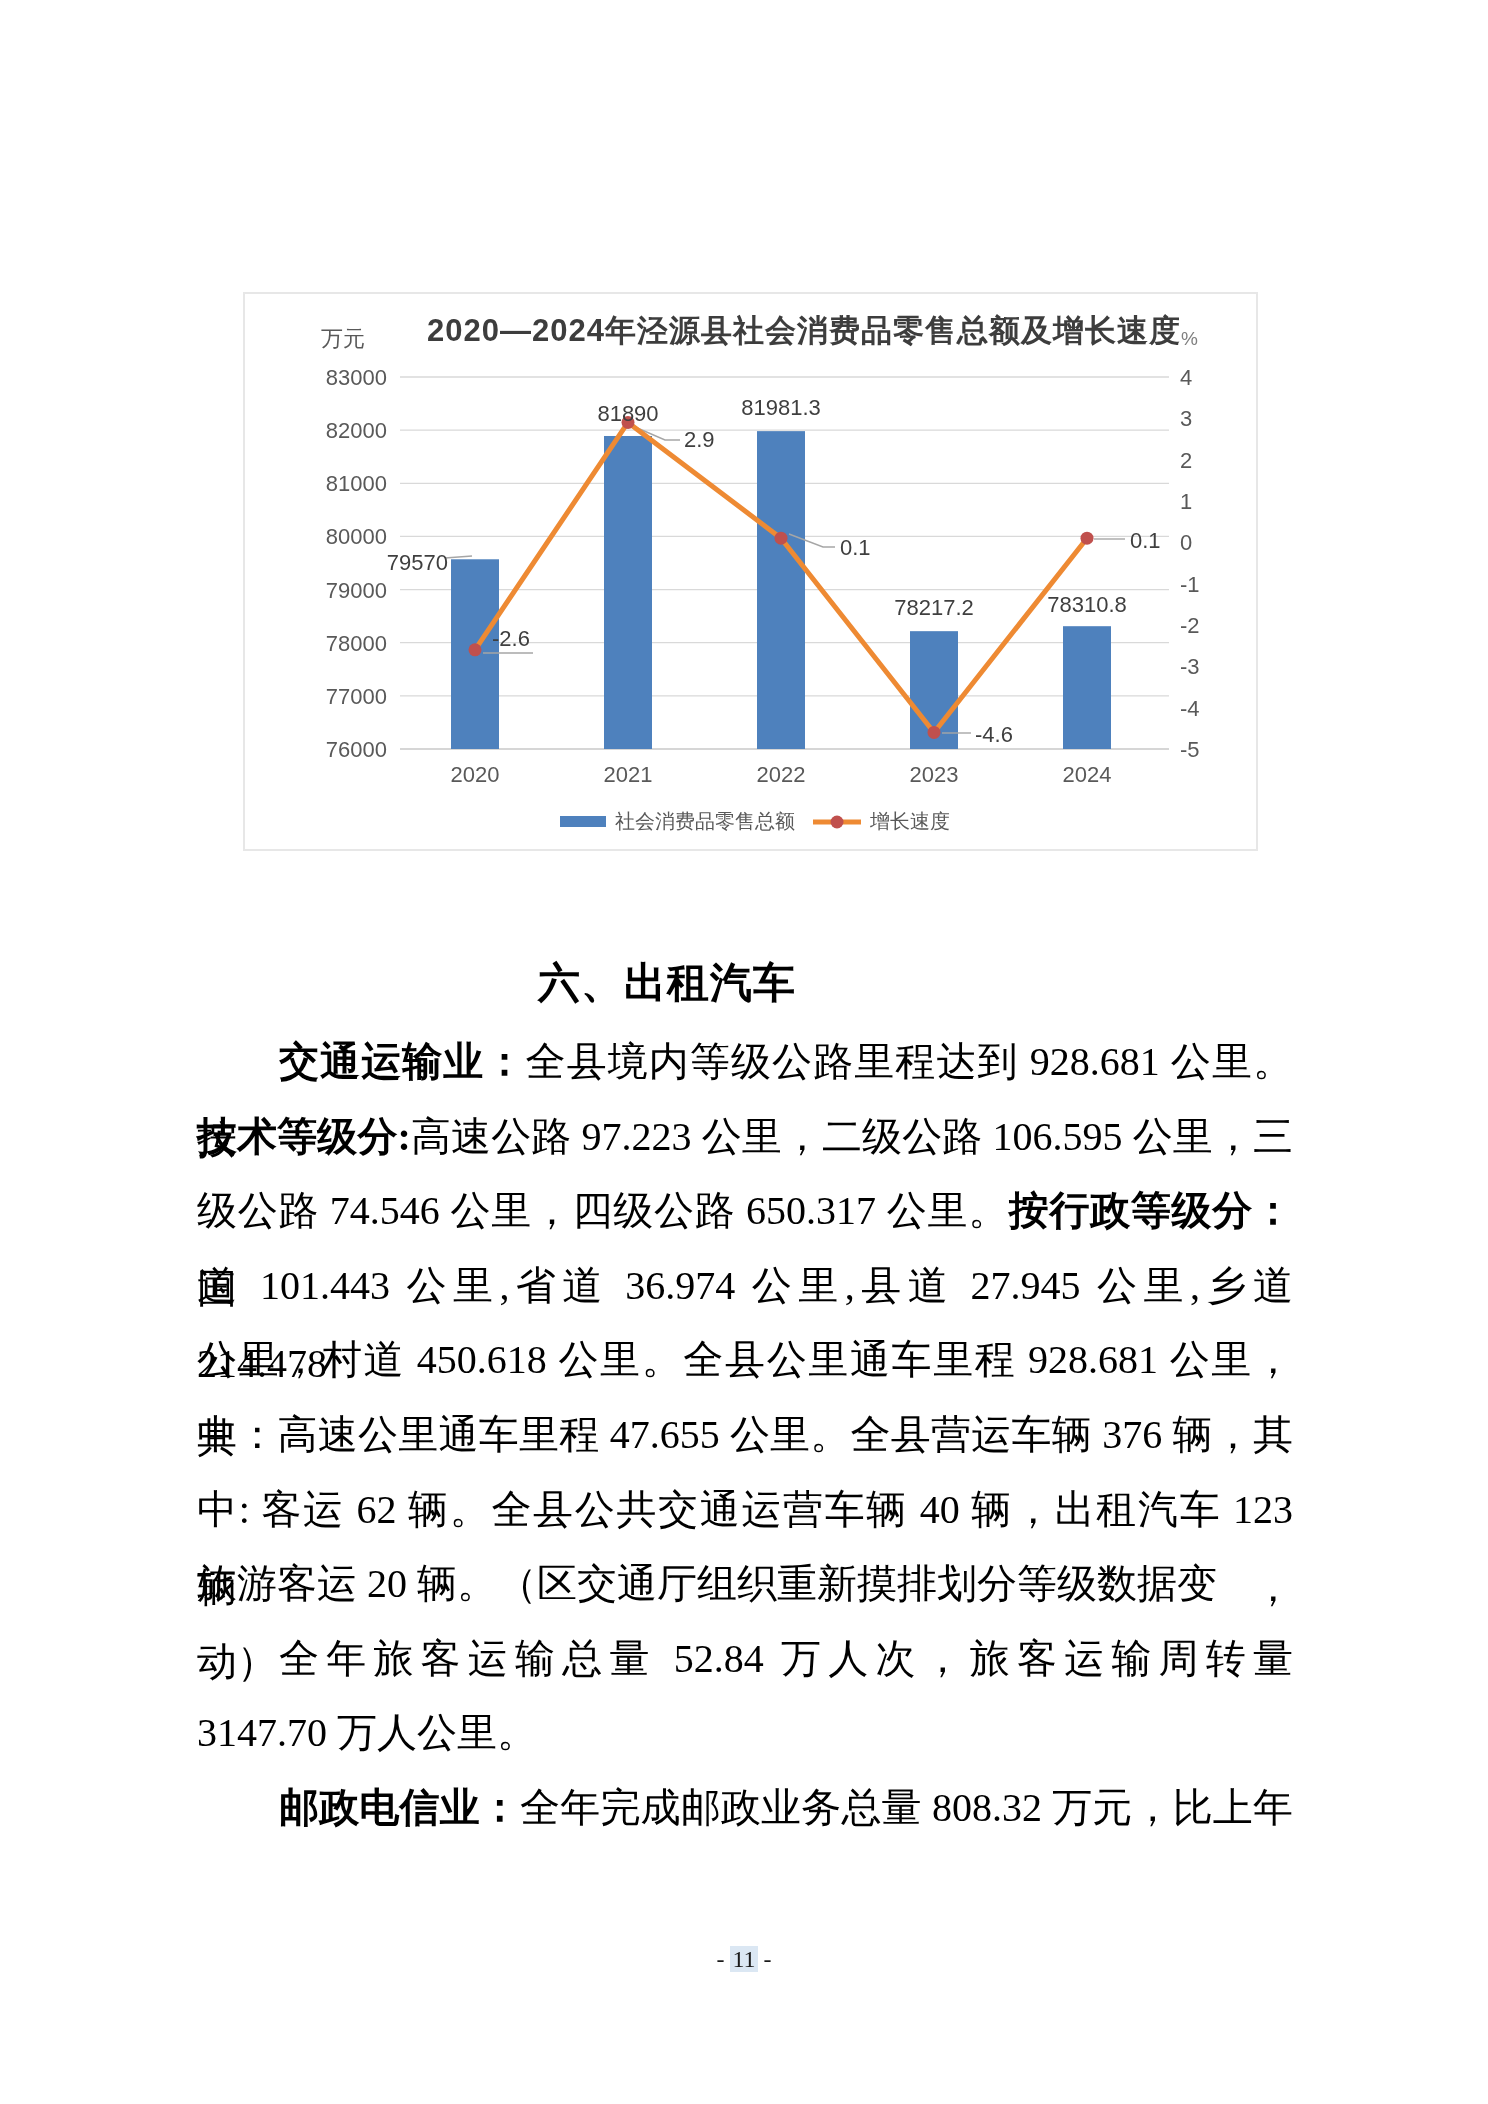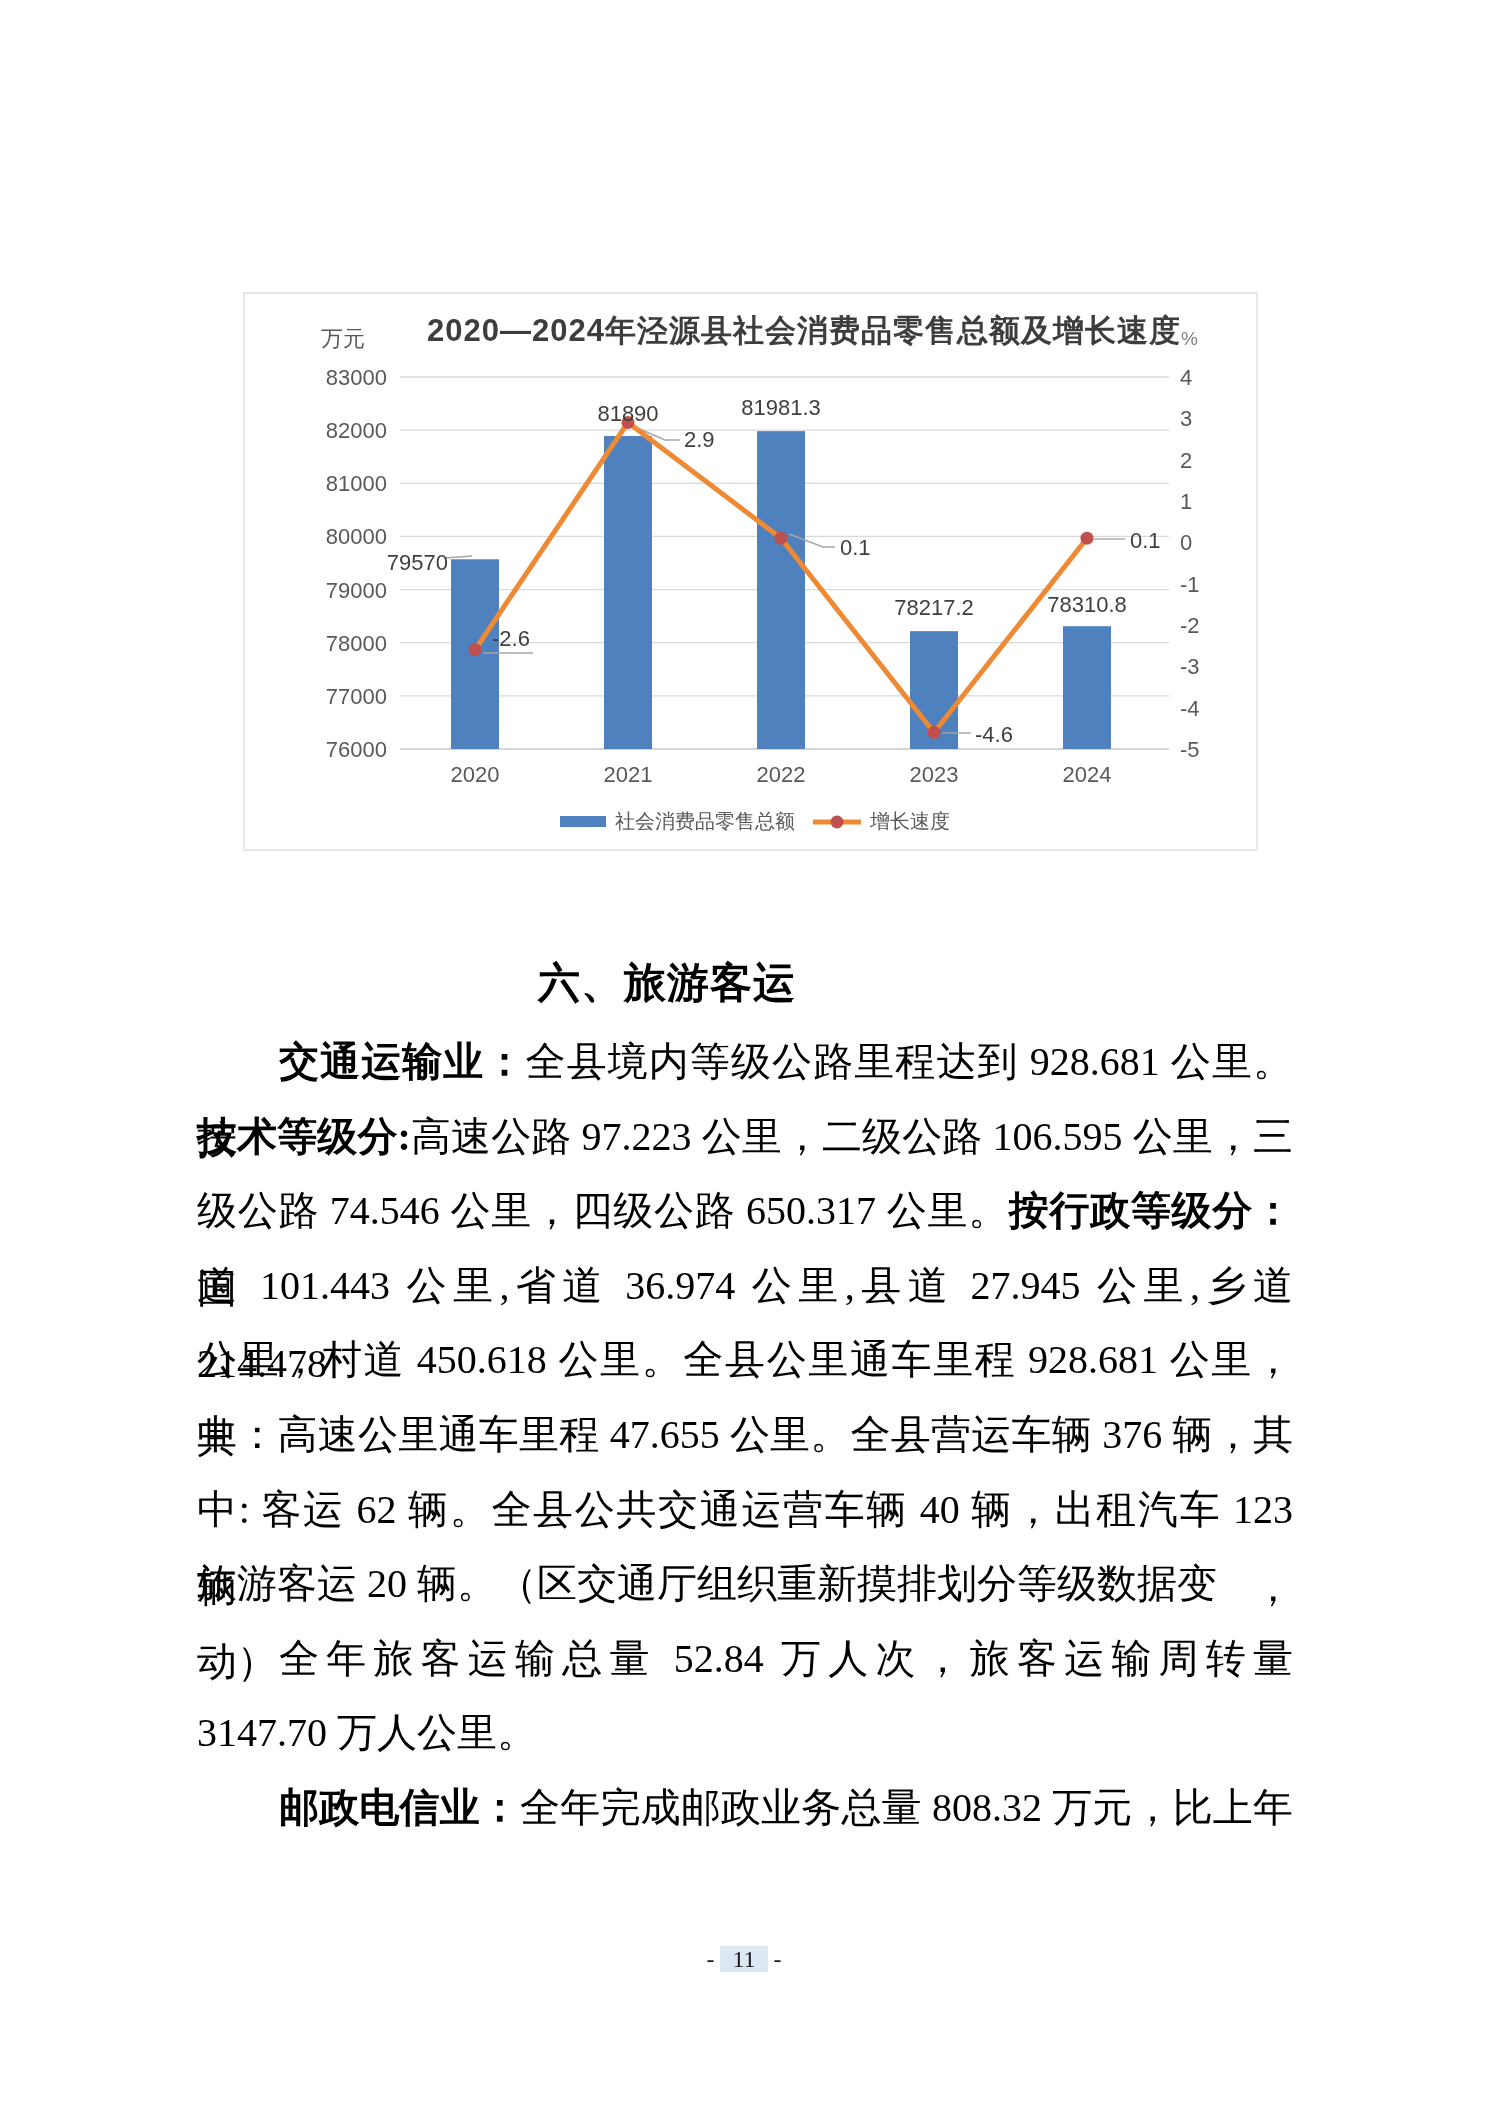--- a/index.html
+++ b/index.html
@@ -22,21 +22,21 @@
   
   .heading{position:absolute;left:538px;top:955px;font-family:"Liberation Sans","DejaVu Sans",sans-serif;
            font-weight:bold;font-size:42px;color:#000;white-space:nowrap;letter-spacing:1px;}
   .bodytext{position:absolute;left:197px;top:1023px;width:1096px;font-size:40px;color:#000;}
   .bodyline{height:74.6px;line-height:78px;overflow:visible;}
   .just{text-align:justify;text-align-last:justify;-moz-text-align-last:justify;text-justify:inter-character;}
   .ind{text-indent:82px;}
   .b{font-weight:bold;}
   .pagenum{position:absolute;left:0;top:1946px;width:100%;text-align:center;
            font-size:24px;color:#1a1a1a;}
-  .numhl{background:#dbe7f3;padding:0 12px;}
+  .numhl{background:#dbe7f3;padding:0 2px;}
 </style>
 </head>
 <body>
 
 <div class="page">
 
   <div class="chartbox">
     <div class="unitL">万元</div>
     <div class="charttitle">2020—2024年泾源县社会消费品零售总额及增长速度</div>
     <div class="unitR">%</div>
@@ -104,21 +104,21 @@
       <div class="lgswatch" style="background:#4E81BD"></div>
       <span>社会消费品零售总额</span>
       <svg class="lgline" width="48" height="16">
         <line x1="0" y1="8" x2="48" y2="8" stroke="#EE8A33" stroke-width="5"></line>
         <circle cx="24" cy="8" r="6.5" fill="#C0504D"></circle>
       </svg>
       <span>增长速度</span>
     </div>
   </div>
 
-  <div class="heading">六、旅游客运</div>
+  <div class="heading">六、出租汽车</div>
 
   <div class="bodytext">
     <div class="bodyline just ind"><span class="b">交通运输业：</span><span>全县境内等级公路里程达到 928.681 公里。按</span></div>
     <div class="bodyline just"><span class="b">技术等级分:</span><span>高速公路 97.223 公里，二级公路 106.595 公里，三</span></div>
     <div class="bodyline just"><span>级公路 74.546 公里，四级公路 650.317 公里。</span><span class="b">按行政等级分：</span><span>国</span></div>
     <div class="bodyline just"><span>道 101.443 公里,省道 36.974 公里,县道 27.945 公里,乡道 214.478</span></div>
     <div class="bodyline just"><span>公里，村道 450.618 公里。全县公里通车里程 928.681 公里，其</span></div>
     <div class="bodyline just"><span>中：高速公里通车里程 47.655 公里。全县营运车辆 376 辆，其</span></div>
     <div class="bodyline just"><span>中: 客运 62 辆。全县公共交通运营车辆 40 辆，出租汽车 123 辆，</span></div>
     <div class="bodyline"><span>旅游客运 20 辆。（区交通厅组织重新摸排划分等级数据变动）</span></div>

